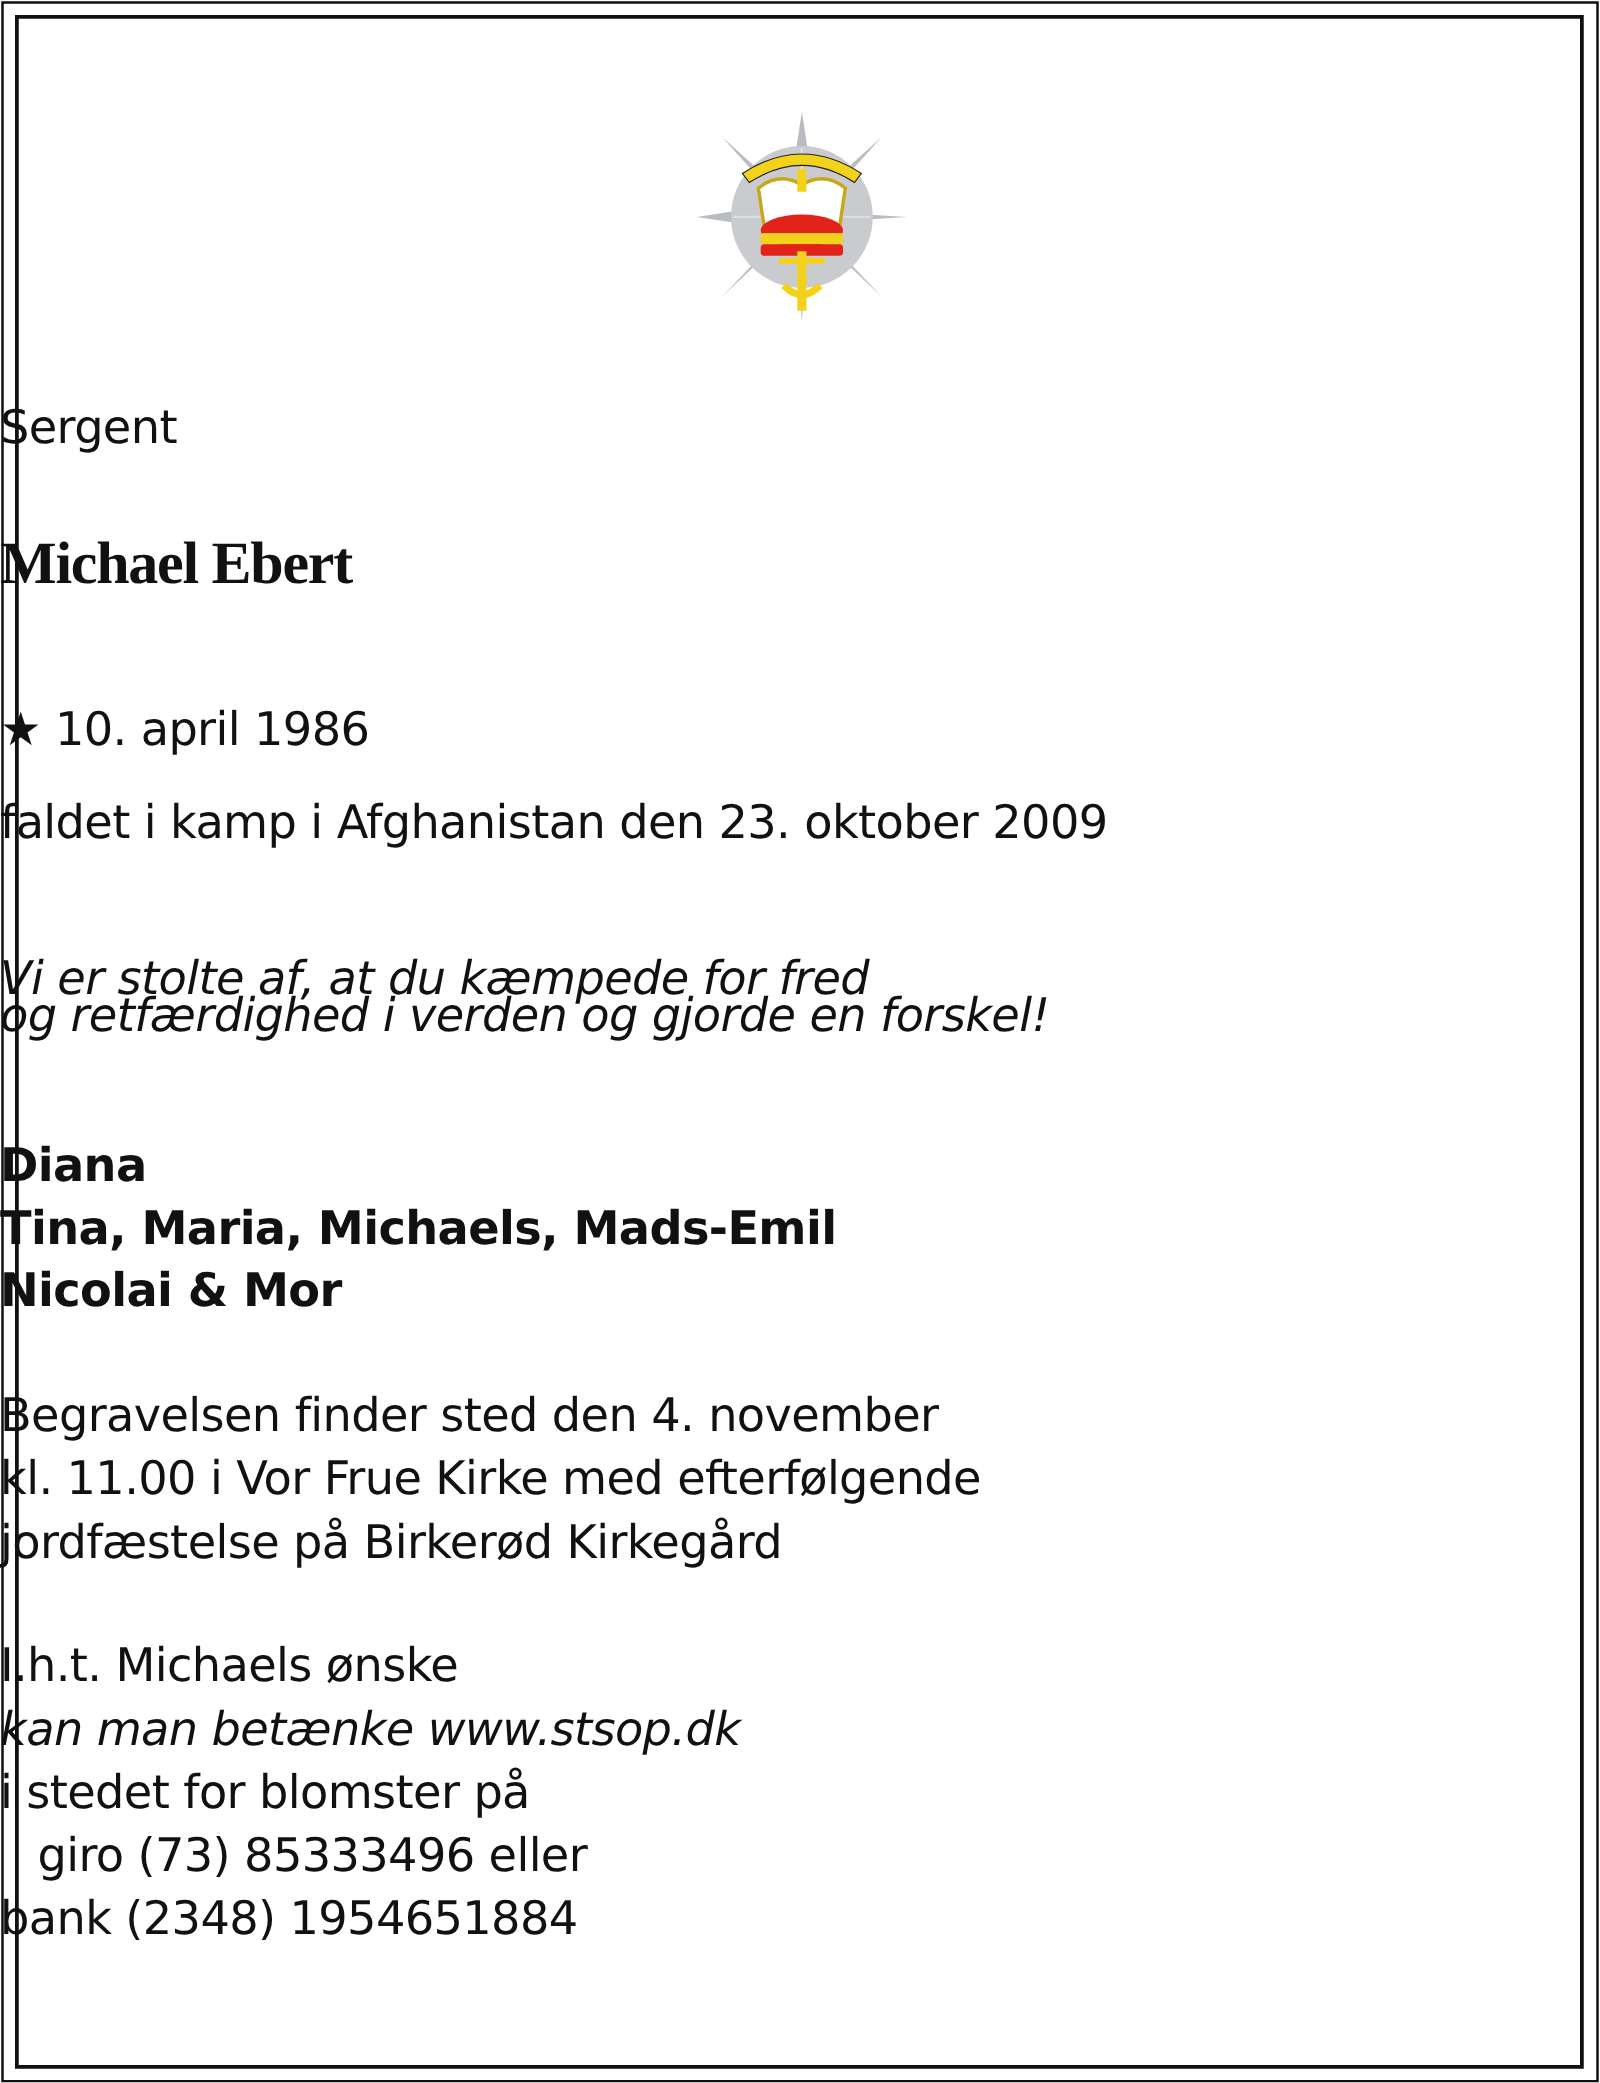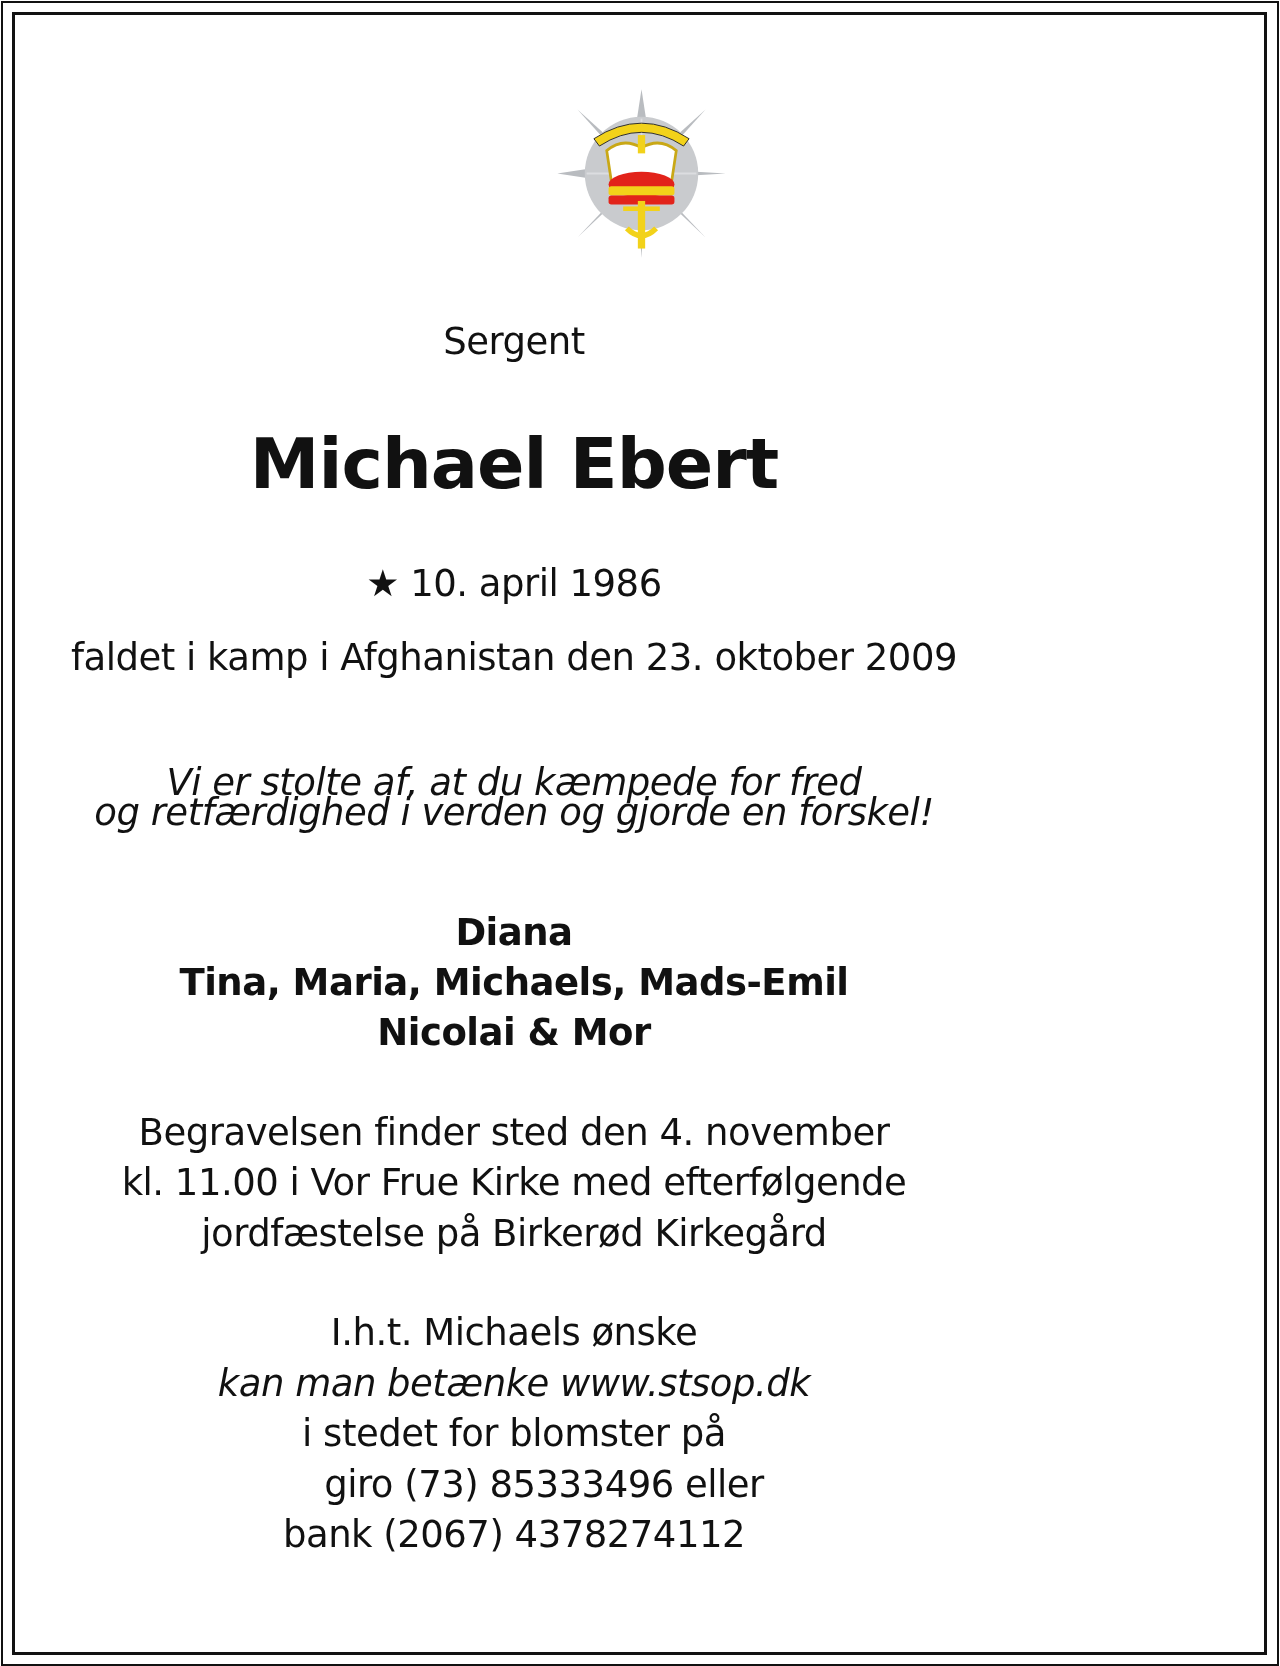--- a/index.html
+++ b/index.html
@@ -1,21 +1,21 @@
 <!DOCTYPE html>
 <html><head>
 <meta charset="utf-8">
 <style>
   html, body { margin:0; padding:0; background:#fff; }
   body { width:1280px; height:1666px; position:relative; overflow:hidden; font-family:"DejaVu Sans", sans-serif; color:#111; }
   .outer { position:absolute; left:1px; top:1px; width:1274px; height:1661px; border:2px solid #111; }
   .inner { position:absolute; left:12px; top:12px; width:1249px; height:1637px; border:3px solid #111; }
-  .line { position:absolute; left:0; width:1028px; text-align:center; white-space:nowrap; }
+  .line { position:absolute; left:0; width:1028px; text-align:left; white-space:nowrap; }
   .reg { font-size:37px; letter-spacing:-0.5px; }
-  .title { font-size:70px; font-weight:bold; letter-spacing:-1px; }
+  .title { font-size:48px; font-weight:bold; letter-spacing:-1px;font-family:Liberation Serif, serif; }
   .ital { font-style:italic; font-size:37px; letter-spacing:-0.5px; }
   .bold { font-weight:bold; font-size:37px; letter-spacing:-0.5px; }
   .emblem { position:absolute; left:550px; top:82px; width:183px; height:183px; }
 </style>
 </head>
 <body>
 
 <div class="outer"></div>
 <div class="inner"></div>
 
@@ -55,13 +55,13 @@
 <div class="line bold" style="top:1011px;">Nicolai &amp; Mor</div>
 
 <div class="line reg" style="top:1111px;">Begravelsen finder sted den 4. november</div>
 <div class="line reg" style="top:1161px;">kl. 11.00 i Vor Frue Kirke med efterfølgende</div>
 <div class="line reg" style="top:1212px;">jordfæstelse på Birkerød Kirkegård</div>
 
 <div class="line reg" style="top:1311px;">I.h.t. Michaels ønske</div>
 <div class="line reg" style="top:1362px;font-style:italic;">kan man betænke www.stsop.dk</div>
 <div class="line reg" style="top:1412px;">i stedet for blomster på</div>
 <div class="line reg" style="top:1463px;padding-left:30px;">giro (73) 85333496 eller</div>
-<div class="line reg" style="top:1513px;">bank (2067) 4378274112</div>
+<div class="line reg" style="top:1513px;">bank (2348) 1954651884</div>
 
 </body></html>

